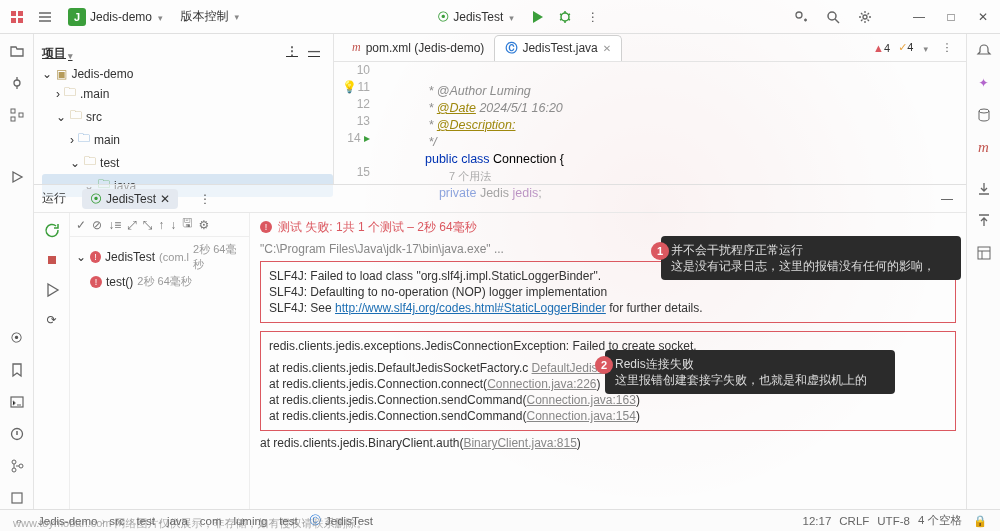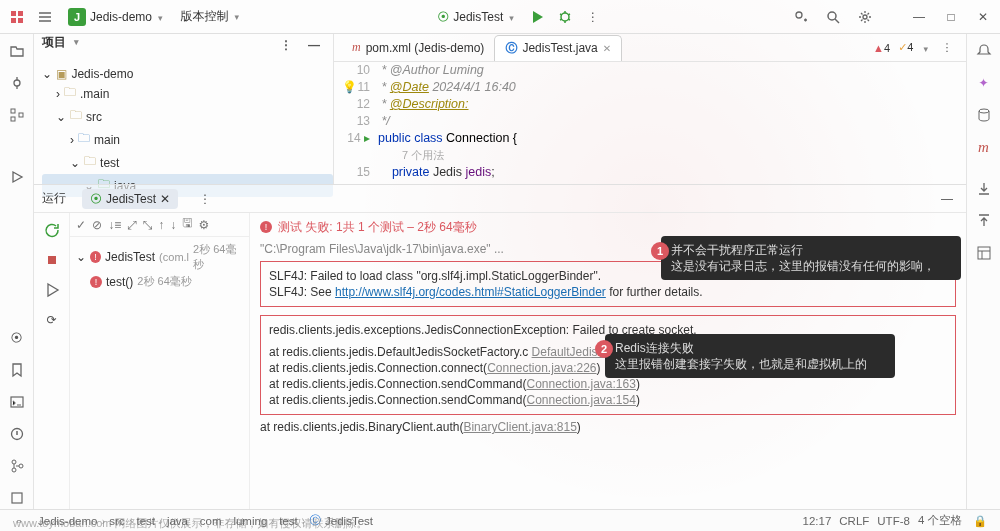--- a/index.html
+++ b/index.html
@@ -20,39 +20,39 @@
 
 
 .leftstrip { position:absolute; left:0; top:34px; bottom:22px; width:34px; background:rgba(252,252,252,0.7); border-right:1px solid #e4e4e4; display:flex; flex-direction:column; align-items:center; padding-top:6px; gap:10px; }
 .leftstrip .gap { flex:1; }
 
 
 .rightstrip { position:absolute; right:0; top:34px; bottom:22px; width:34px; background:rgba(252,252,252,0.7); border-left:1px solid #e4e4e4; display:flex; flex-direction:column; align-items:center; padding-top:6px; gap:10px; }
 
 
 .project { position:absolute; left:34px; top:34px; width:300px; height:150px; background:rgba(255,255,255,0.5); border-right:1px solid #e4e4e4; }
-.project-hdr { height:28px; display:flex; align-items:flex-start; padding:0 8px; gap:6px; font-weight:600; }
+.project-hdr { height:28px; display:flex; align-items:flex-end; padding:0 8px; gap:0; font-weight:600;text-decoration:underline; }
 .project-hdr .sp { flex:1; }
 .tree { padding:4px 0 0 8px; font-size:12px; }
 .tree-row { display:flex; align-items:center; gap:4px; padding:1px 0; }
 .tree-ind1 { padding-left:14px; } .tree-ind2 { padding-left:28px; } .tree-ind3 { padding-left:42px; }
 .folder-icon { color:#b59b5a; }
 .folder-blue { color:#4a88c7; }
 .sel { background:#d8e6f3; border-radius:3px; }
 
 
 .editor { position:absolute; left:334px; right:34px; top:34px; height:150px; background:rgba(255,255,255,0.55); }
 .tabs { height:28px; display:flex; align-items:center; border-bottom:1px solid #e4e4e4; padding-left:8px; }
 .tab { padding:4px 10px; display:flex; align-items:center; gap:5px; border-radius:5px 5px 0 0; cursor:pointer; }
 .tab.active { background:#fff; border:1px solid #d0d0d0; border-bottom:none; }
 .tab .close { color:#999; font-size:10px; }
-.code { display:flex; }
+.code { display:flex;gap:47px; }
 .gutter { width:44px; text-align:right; padding-right:8px; color:#aaa; line-height:17px; font-size:12px; }
 .gutter div { height:17px; }
-.codebody { flex:1; line-height:17px; font-size:12.5px; }
+.codebody { flex:1; line-height:17px; font-size:12.5px;margin-top:21px; }
 .codebody div { height:17px; white-space:pre; }
 .c-comment { color:#8c8c8c; font-style:italic; }
 .c-kw { color:#0033b3; }
 .c-tag { color:#9e880d; text-decoration:underline; font-style:italic; }
 .c-cls { color:#000; }
 .usage { color:#aaa; font-size:11px; padding-left:24px; }
 .bulb { color:#e8a33d; }
 
 
 .runpanel { position:absolute; left:34px; right:34px; top:184px; bottom:22px; background:rgba(255,255,255,0.55); border-top:1px solid #e0e0e0; display:flex; flex-direction:column; }
@@ -318,21 +318,21 @@
       <div>10</div>
       <div><span class="bulb">💡</span><span>11</span></div>
       <div>12</div>
       <div>13</div>
       <div><span>14</span> <span style="color:#3b9e3b">▸</span></div>
       <div></div>
       <div>15</div>
     </div>
     <div class="codebody">
       <div><span class="c-comment"> * @Author Luming</span></div>
-      <div><span class="c-comment"> * </span><span class="c-tag">@Date</span><span class="c-comment"> 2024/4/1 16:40</span></div>
+      <div><span class="c-comment"> * </span><span class="c-tag">@Date</span><span class="c-comment"> 2024/5/1 16:20</span></div>
       <div><span class="c-comment"> * </span><span class="c-tag">@Description:</span></div>
       <div><span class="c-comment"> */</span></div>
       <div><span class="c-kw">public class </span><span class="c-cls">Connection {</span></div>
       <div class="usage">7 个用法</div>
       <div><span class="c-kw">    private </span><span>Jedis </span><span style="color:#660e7a">jedis</span><span>;</span></div>
     </div>
   </div>
 </div>
 
 <div class="runpanel">
@@ -395,20 +395,21 @@
       </div>
     </div>
     <div class="console mono">
       <div class="fail-hdr">
           <span class="fail-icon">!</span>
           <span>测试 失败: 1共 1 个测试 – 2秒 64毫秒</span>
         </div>
       <div style="color:#888">"C:\Program Files\Java\jdk-17\bin\java.exe" ...</div>
       <div class="box">
         <div>SLF4J: Failed to load class "org.slf4j.impl.StaticLoggerBinder".</div>
+        <div>SLF4J: Defaulting to no-operation (NOP) logger implementation</div>
         <div><span>SLF4J: See </span><a class="link">http://www.slf4j.org/codes.html#StaticLoggerBinder</a><span> for further details.</span></div>
         <div class="tip" style="top:-26px; right:-6px; width:300px">
           <div class="tip-badge">1</div>
           <div>并不会干扰程序正常运行</div>
             <div>这是没有记录日志，这里的报错没有任何的影响，</div>
         </div>
       </div>
       <div class="box" style="margin-top:8px">
         <div>redis.clients.jedis.exceptions.JedisConnectionException: Failed to create socket.</div>
         <div style="height:6px"></div>

